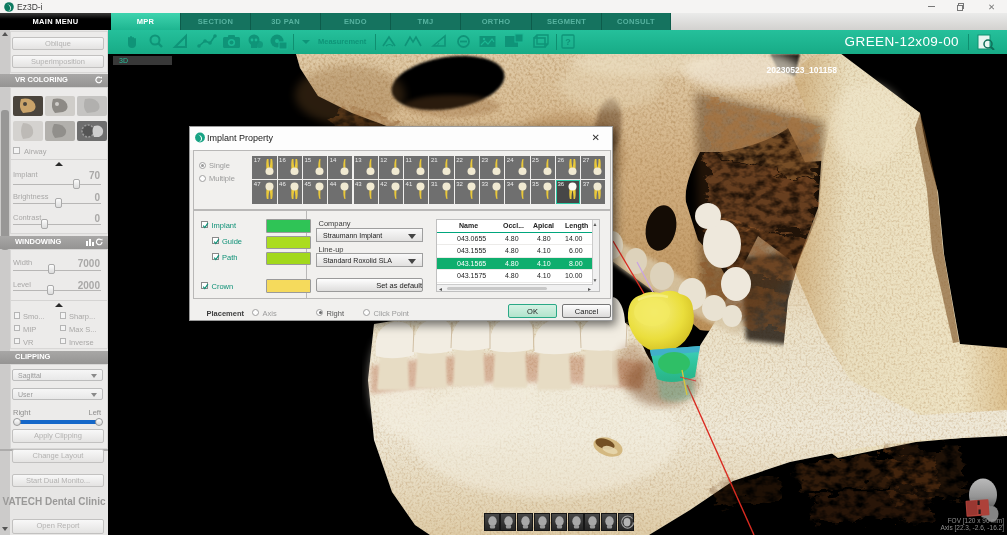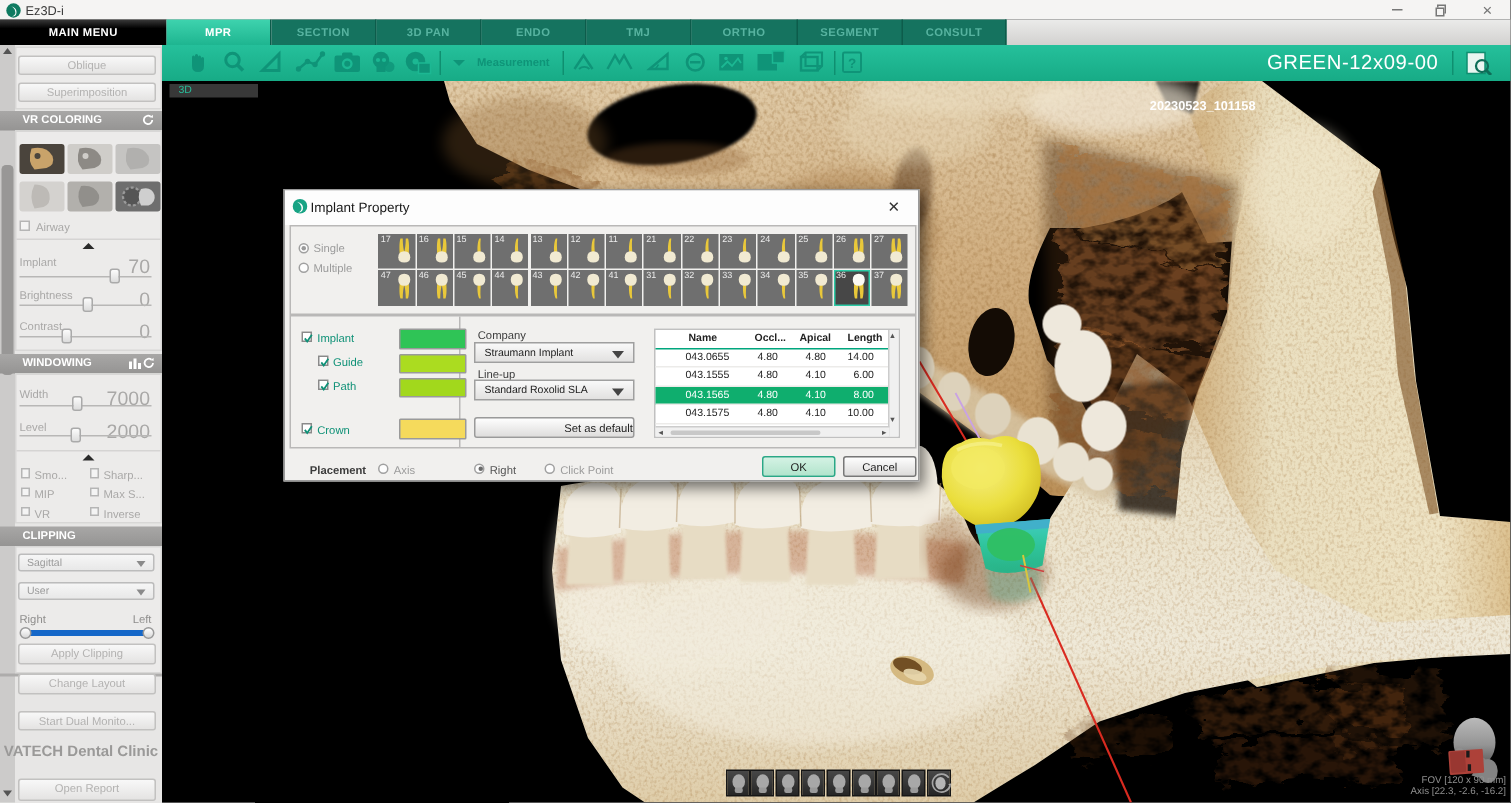--- a/index.html
+++ b/index.html
@@ -17,21 +17,21 @@
 #toolbar .tbi { position:absolute; top:3px; height:17px; }
 .tbsep { position:absolute; top:4px; width:1px; height:16px; background:#0f8f70; }
 #tbtext1 { position:absolute; right:170px; top:7px; font-size:8.5px; font-weight:bold; color:#fff;margin-top:28px; }
 #tbtext2 { position:absolute; right:48px; top:4px; letter-spacing:.4px; font-size:13.5px; font-weight:normal; color:#fff; }
 
 #sidebar { position:absolute; left:0; top:30px; width:108px; height:505px; background:#e7e6e5; }
 .spanel { position:absolute; left:10px; width:98px; background:#ecebea; border:1px solid #d8d7d6; }
 .sbtn { position:absolute; left:12px; width:92px; height:13px; background:linear-gradient(#f8f8f8,#e4e3e2); border:1px solid #c2c1c0; border-radius:2px; font-size:7.5px; color:#b3b2b1; text-align:center; line-height:12px; }
 .shead { position:absolute; left:0; width:108px; height:12.5px; background:linear-gradient(#a8a7a6,#959493); color:#fff; font-size:7.5px; font-weight:bold; line-height:12.5px; padding-left:15px; }
 .slabel { position:absolute; font-size:7.5px; color:#a9a8a7; }
-.sval { position:absolute; right:8px; font-size:13px; color:#a9a8a7; }
+.sval { position:absolute; right:8px; font-size:10px; color:#a9a8a7;font-weight:bold; }
 .strack { position:absolute; left:13px; width:88px; height:1px; background:#b8b7b6; }
 .sthumb { position:absolute; width:7px; height:10px; background:linear-gradient(#fcfcfc,#dcdcdc); border:1px solid #aaa; border-radius:2px; }
 .scheck { position:absolute; width:6.5px; height:6.5px; background:#f4f4f4; border:1px solid #b5b5b5; }
 .sdrop { position:absolute; left:12px; width:91px; height:12px; background:linear-gradient(#f6f6f6,#e8e8e8); border:1px solid #bcbcbc; border-radius:2px; font-size:7px; color:#9b9b9b; line-height:11px; padding-left:5px; }
 .sdroparr { position:absolute; right:5px; top:4px; width:0; height:0; border-left:3px solid transparent; border-right:3px solid transparent; border-top:4px solid #8a8a8a; }
 .thumbimg { position:absolute; width:30px; height:20px; border-radius:2px; }
 
 #vp3dlbl { position:absolute; left:113px; top:55.5px; width:59px; height:9.5px; background:#383838; color:#27bd9a; font-size:7px; line-height:10px; padding-left:6px; }
 .hb { position:absolute; top:513px; width:16px; height:17.5px; background:linear-gradient(#474747,#262626); border:1px solid #161616; }
 #fovtxt { position:absolute; right:3px; top:517px; text-align:right; font-size:6.5px; color:#909090; line-height:7.2px; }

